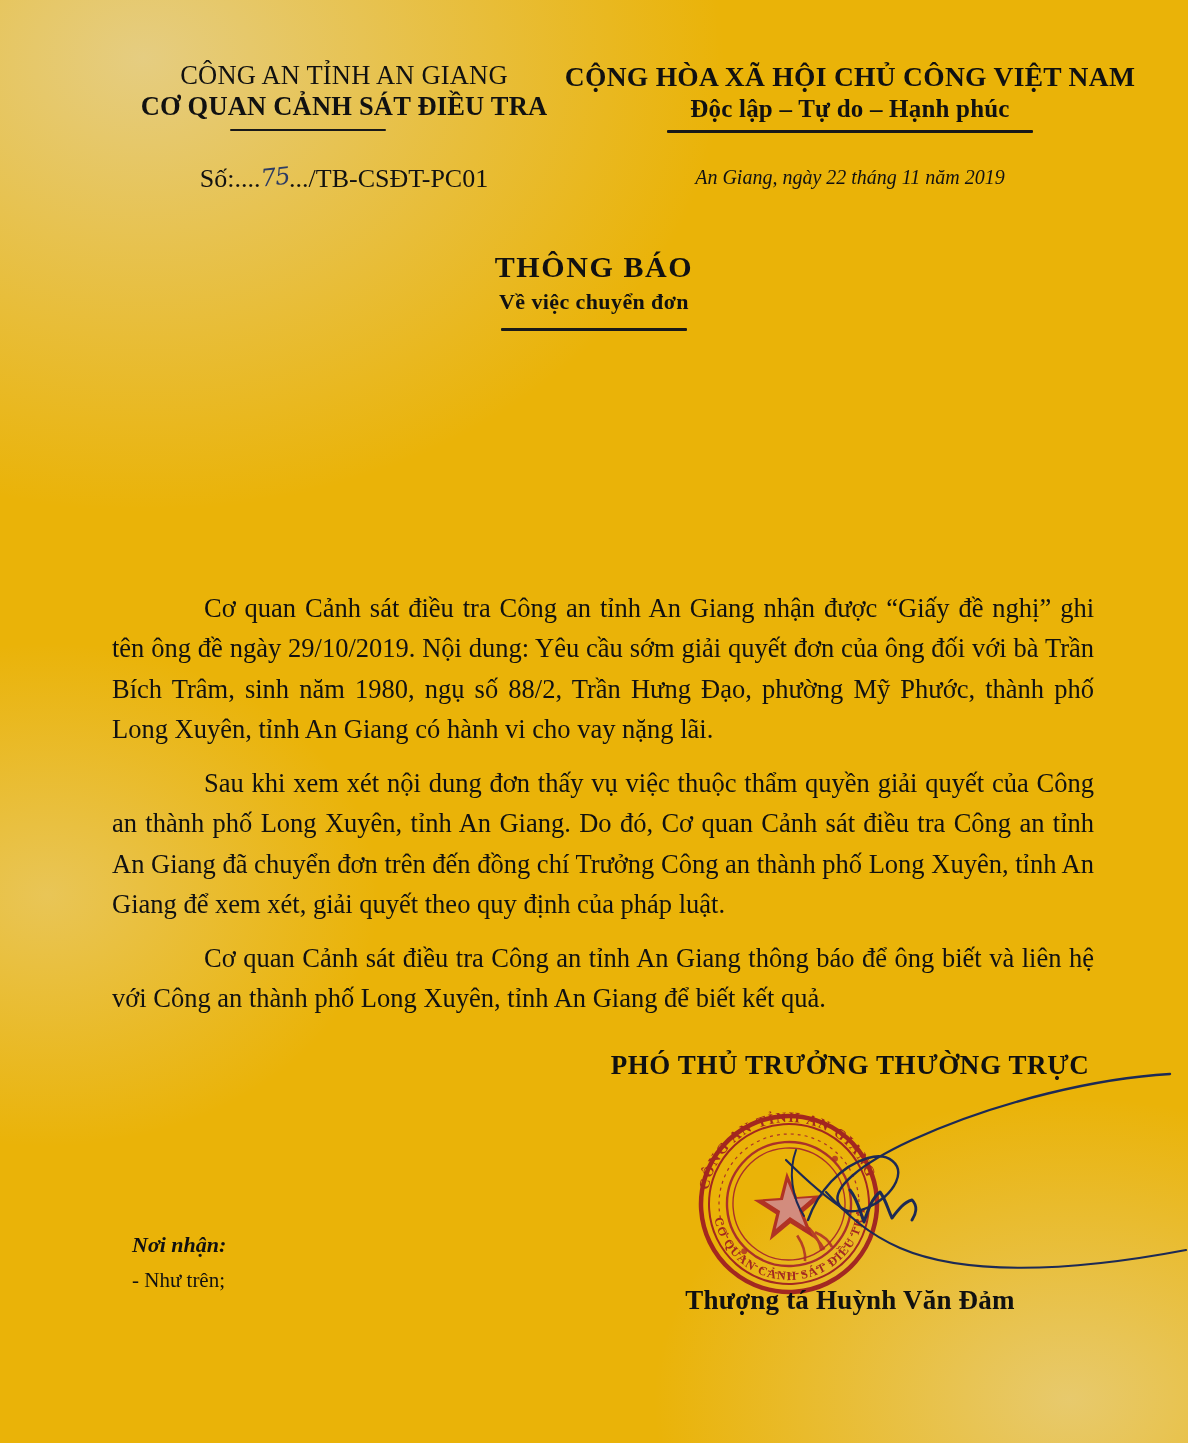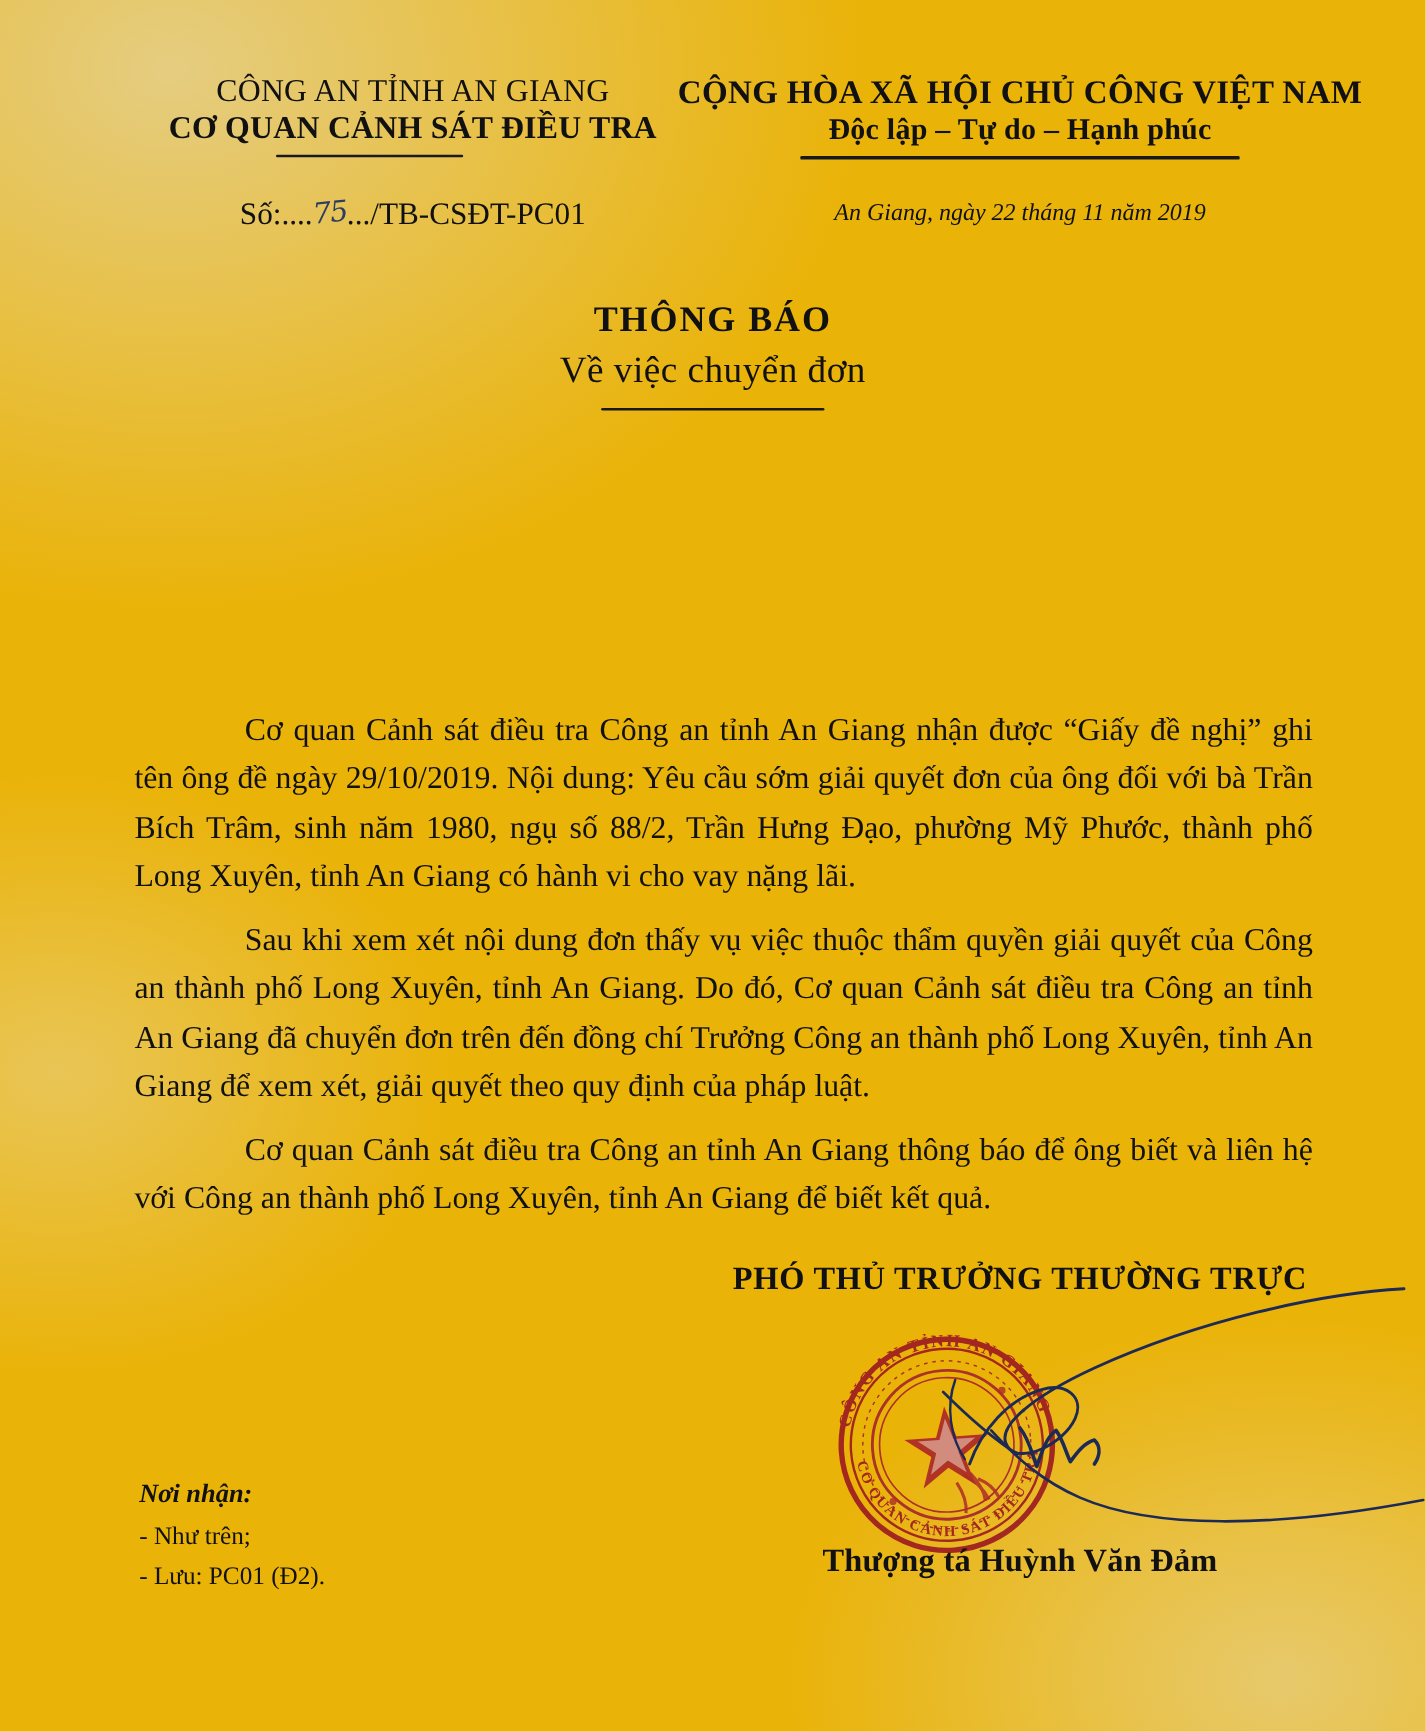--- a/index.html
+++ b/index.html
@@ -127,22 +127,22 @@
     width: 1188px;
     text-align: center;
   }
   .title-main {
     font-size: 30px;
     font-weight: bold;
     letter-spacing: 1.6px;
     line-height: 1.25;
   }
   .title-sub {
-    font-size: 31px;
-    font-weight: normal;
+    font-size: 22px;
+    font-weight: bold;
     letter-spacing: 0.4px;
     line-height: 1.3;
     margin-top: 2px;
   }
   .rule-title { width: 186px; margin-top: 12px; height: 2.6px; }
 
   
   .recipient {
     position: absolute;
     top: 392px;
@@ -212,21 +212,21 @@
     width: 488px;
     height: 250px;
     pointer-events: none;
   }
   .sign-svg { display: block; width: 488px; height: 250px; }
 
   
   .noi-nhan {
     position: absolute;
     top: 1228px;
-    left: 116px;
+    left: 132px;
     width: 380px;
     font-size: 21px;
     line-height: 1.55;
   }
   .noi-nhan-title {
     font-weight: bold;
     font-style: italic;
     font-size: 22px;
     margin-bottom: 2px;
   }
@@ -321,16 +321,15 @@
         <path d="M 96,98 C 88,120 92,146 104,164" stroke-width="2"></path>
       </g>
     </svg>
   </div>
 
   <div class="sig-name">Thượng tá Huỳnh Văn Đảm</div>
 
   <div class="noi-nhan">
     <div class="noi-nhan-title">Nơi nhận:</div>
     <div class="noi-nhan-item">- Như trên;</div>
-    <div class="noi-nhan-item">- Lưu: PC01 (Đ2).</div>
   </div>
 
 </div>
 
 </body></html>

